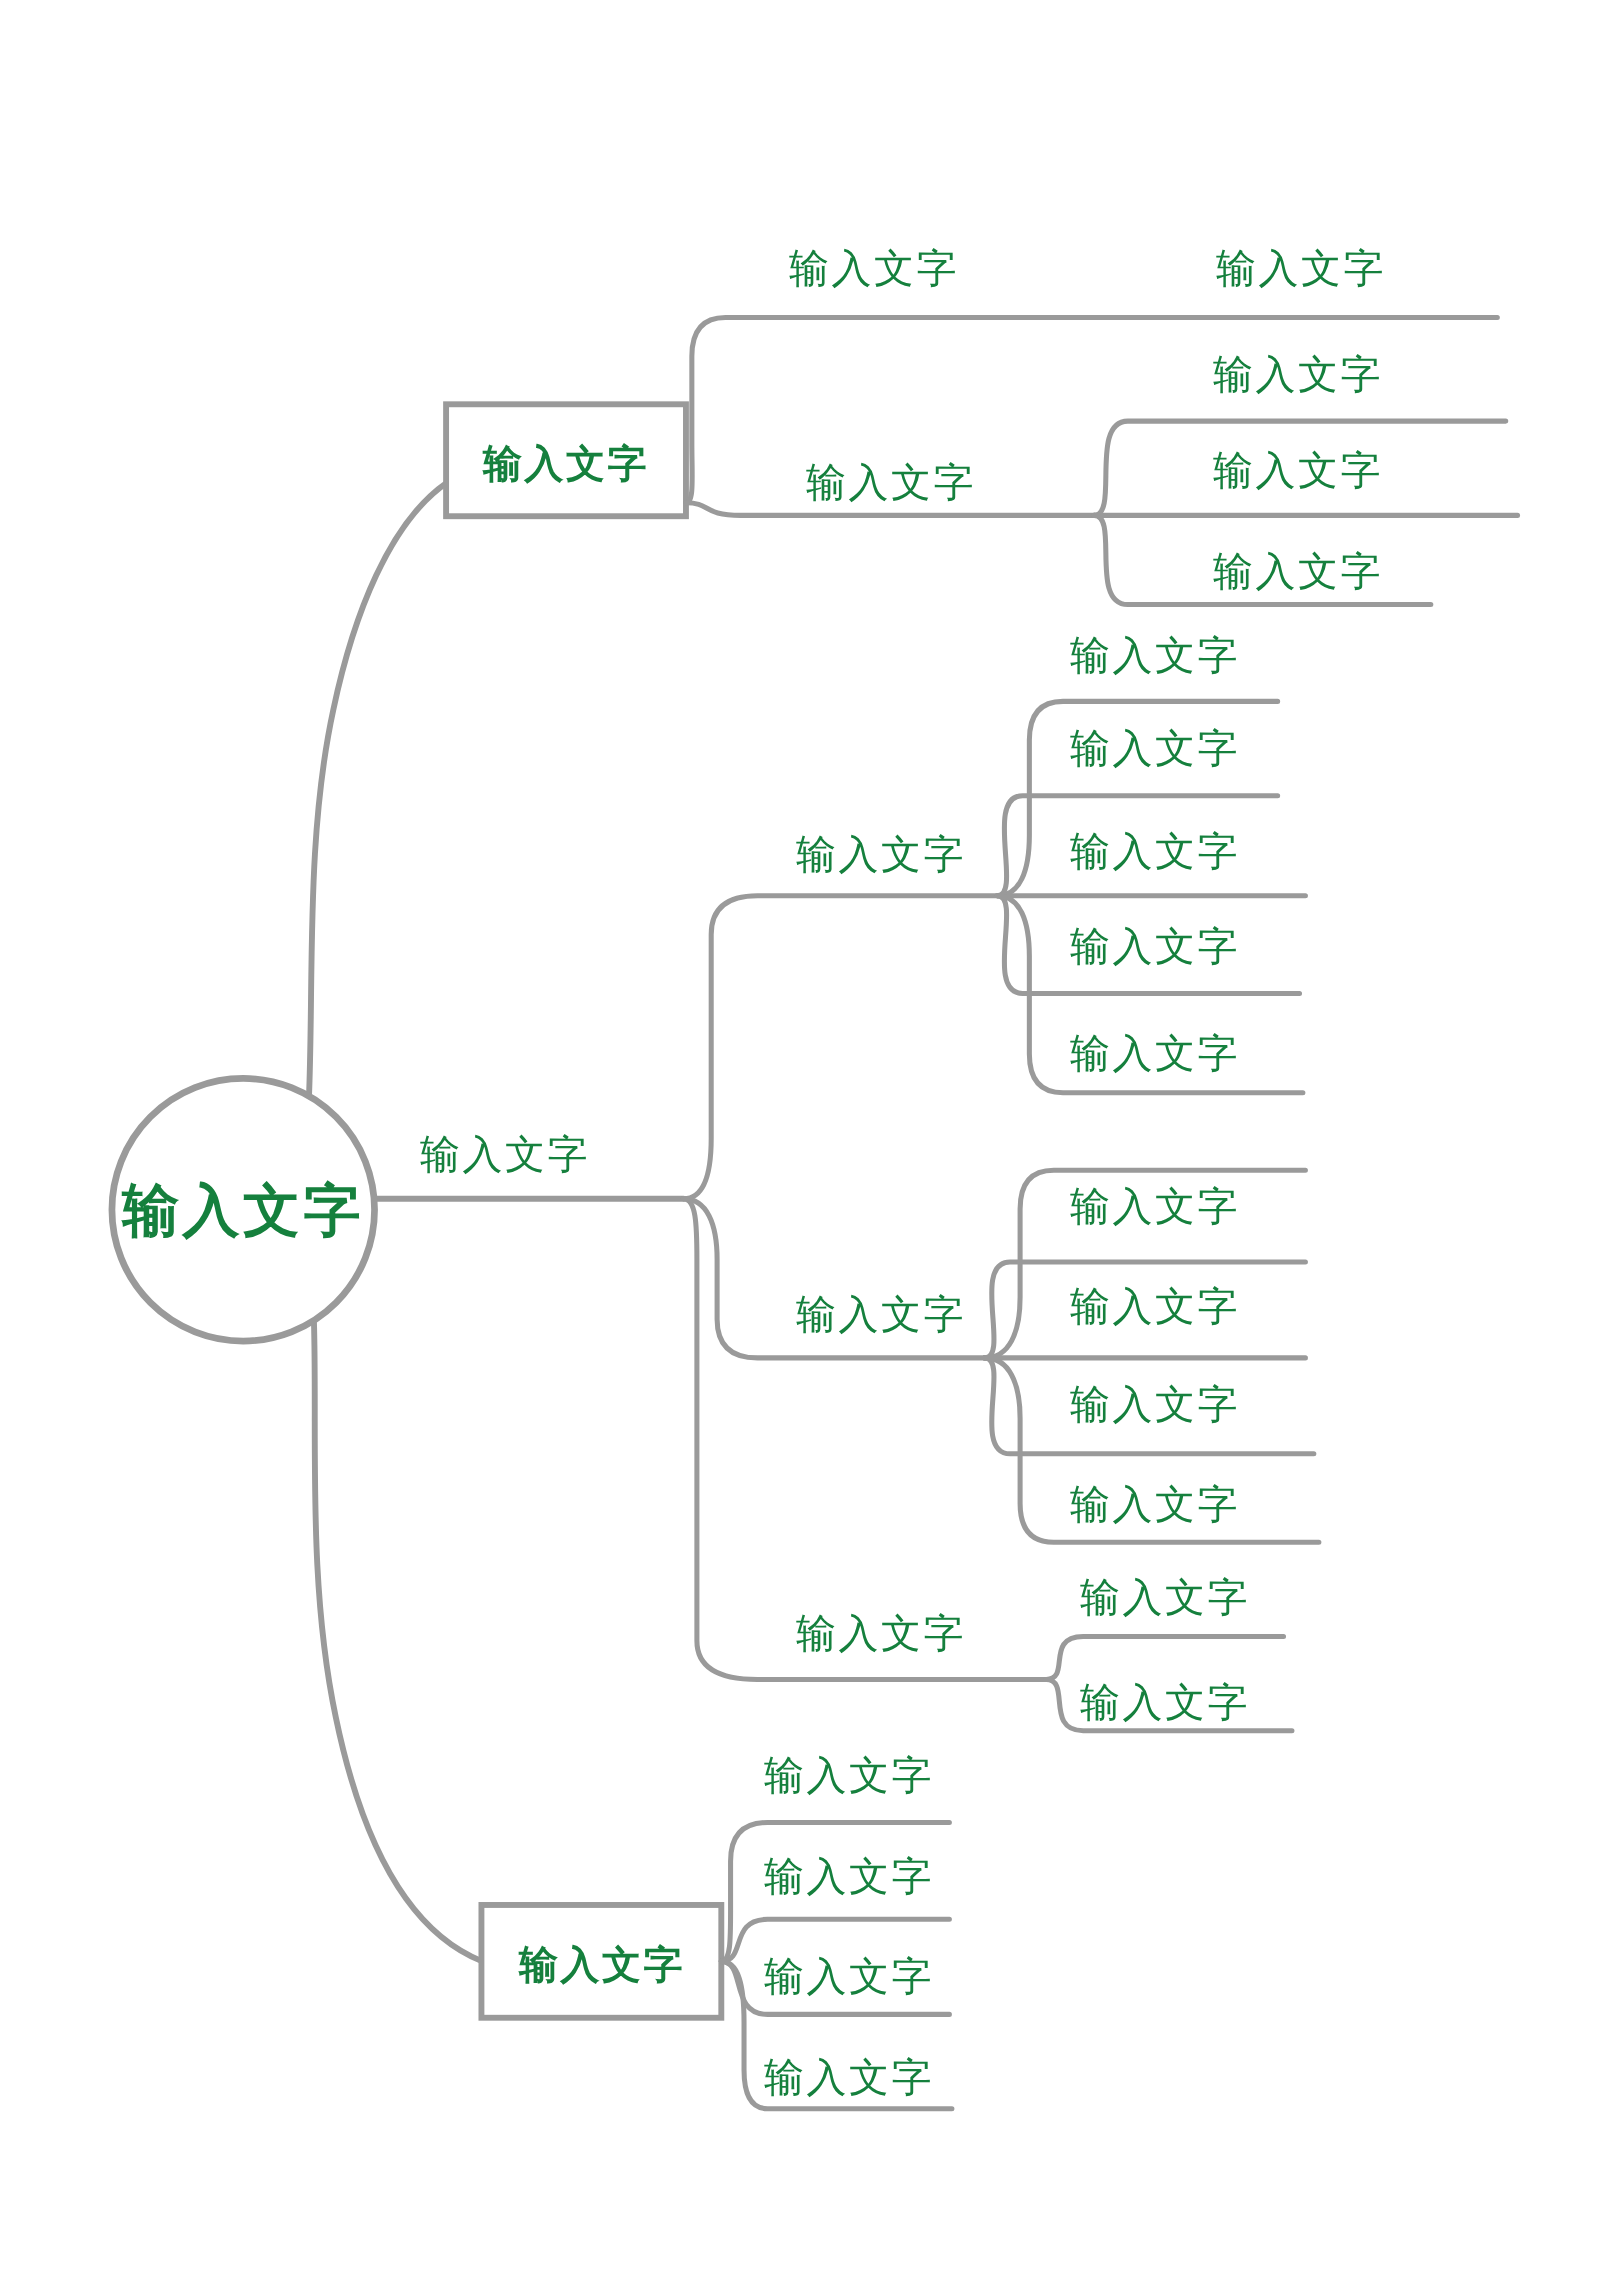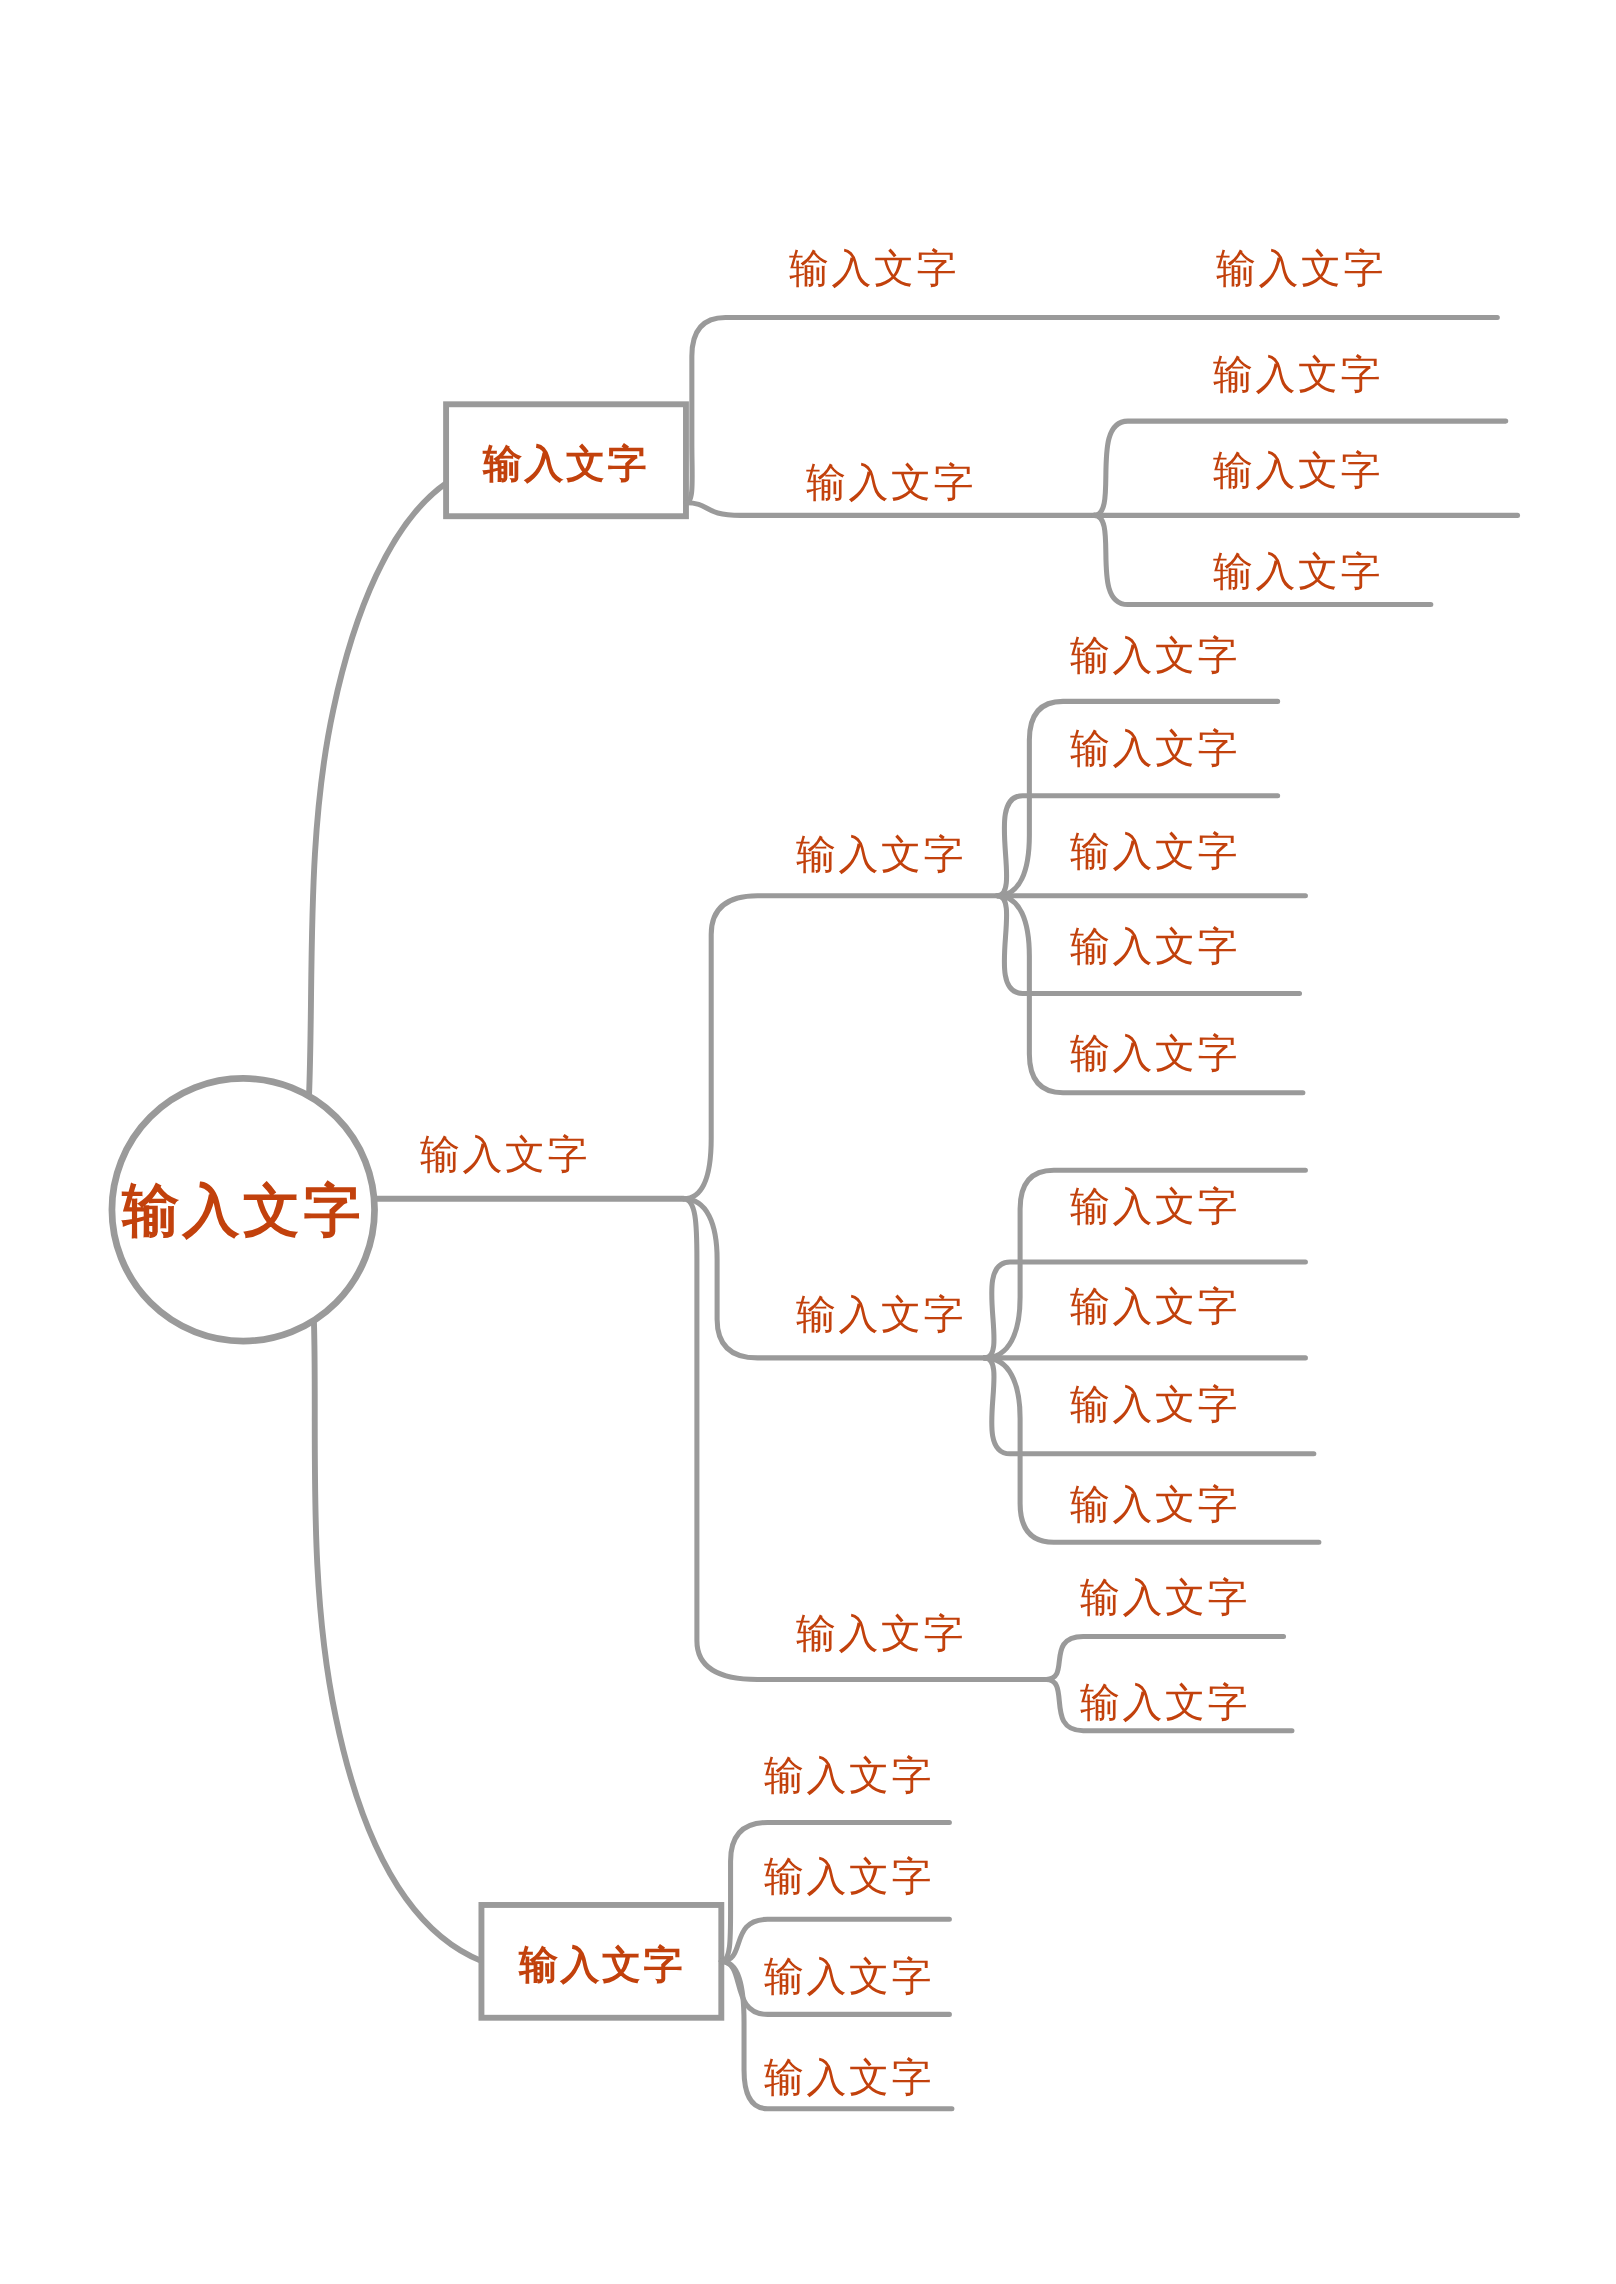--- a/index.html
+++ b/index.html
@@ -1,21 +1,21 @@
 <!DOCTYPE html>
 <html style="font-size:13.5px"><head>
 <meta charset="utf-8">
 <title>Mind Map</title>
 <style>
   html,body{margin:0;padding:0;background:#ffffff;}
   .canvas{position:relative;width:1616px;height:2284px;background:#ffffff;overflow:hidden;
           font-family:"Liberation Serif","DejaVu Serif",serif;}
   .canvas svg{position:absolute;left:0;top:0;}
   .nodelabel{position:absolute;transform:translate(-50%,-50%);white-space:nowrap;
-             color:#c2410c;letter-spacing:2.5px;line-height:1;}
+             color:#15803d;letter-spacing:2.5px;line-height:1;}
   .lbl-central{font-size:57px;font-weight:bold;letter-spacing:3.4px;}
   .lbl-box{font-size:39px;font-weight:bold;}
   .lbl-branch{font-size:40px;}
   .lbl-leaf{font-size:40px;}
 </style>
 </head>
 <body>
 
 <div class="canvas">
   <svg id="wires" xmlns="http://www.w3.org/2000/svg" width="1616" height="2284" viewBox="0 0 1920 2713">

